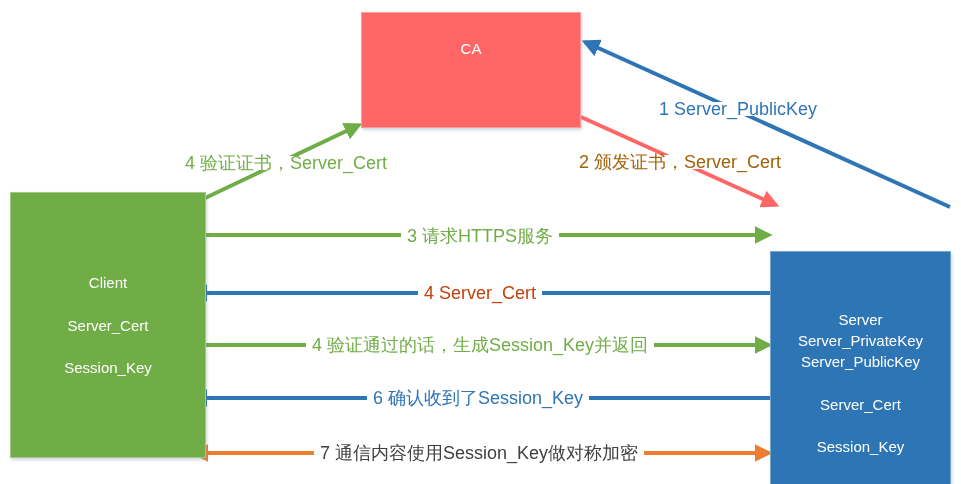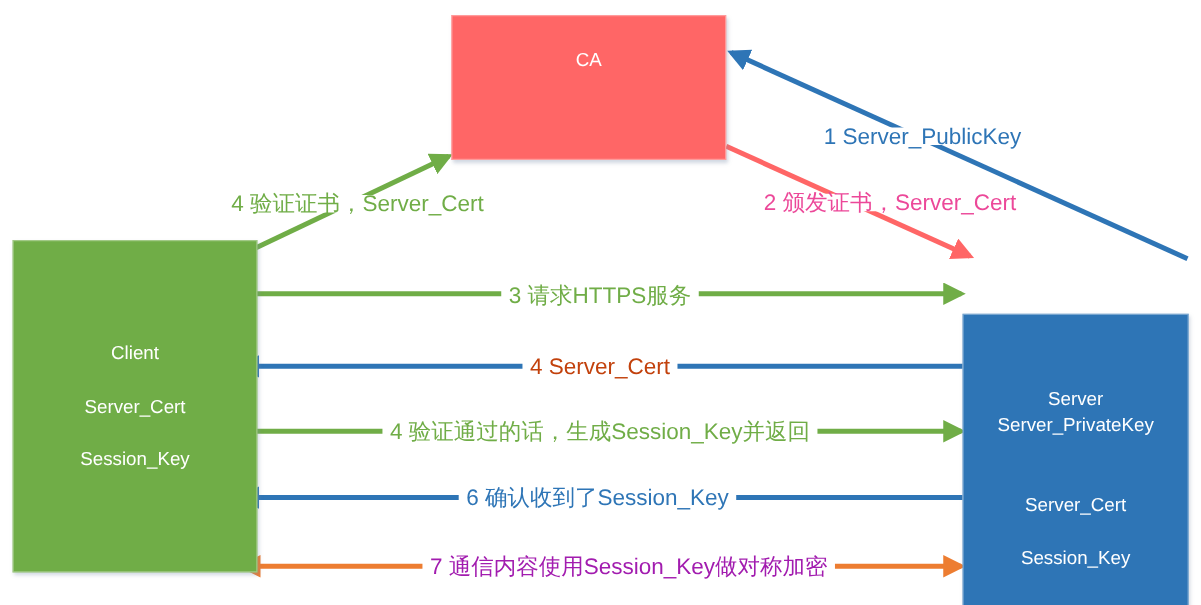--- a/index.html
+++ b/index.html
@@ -58,24 +58,25 @@
 
 <div class="box" id="client-box" style="background: rgb(112, 173, 71);">
   <div class="line" style="top:80px">Client</div>
   <div class="line" style="top:123px">Server_Cert</div>
   <div class="line" style="top:165px">Session_Key</div>
 </div>
 
 <div class="box" id="server-box" style="background: rgb(46, 117, 182); margin-top: 44px;">
   <div class="line" style="top:58px">Server</div>
   <div class="line" style="top:79px">Server_PrivateKey</div>
+  <div class="line" style="top:100px">Server_PublicKey</div>
   <div class="line" style="top:143px">Server_Cert</div>
   <div class="line" style="top:185px">Session_Key</div>
 </div>
 
 <div class="lbl step-lbl" style="left: 738px; top: 109px; color: rgb(46, 117, 182);">1 Server_PublicKey</div>
-<div class="lbl step-lbl" style="left: 712px; top: 162px; color: #ec4899;">2 颁发证书，Server_Cert</div>
+<div class="lbl step-lbl" style="left: 680px; top: 162px; color: #a16207;">2 颁发证书，Server_Cert</div>
 <div class="lbl step-lbl" style="left: 480px; top: 236px; color: rgb(112, 173, 71); text-align: right;">3 请求HTTPS服务</div>
 <div class="lbl step-lbl" style="left: 270px; top: 163px; color: rgb(112, 173, 71); margin-left: 16px;">4 验证证书，Server_Cert</div>
 <div class="lbl step-lbl" style="left: 480px; top: 293px; color: #c2410c;">4 Server_Cert</div>
 <div class="lbl step-lbl" style="left: 480px; top: 345px; color: rgb(112, 173, 71);">4 验证通过的话，生成Session_Key并返回</div>
 <div class="lbl step-lbl" style="left: 478px; top: 398px; color: rgb(46, 117, 182); text-align: center;">6 确认收到了Session_Key</div>
-<div class="lbl step-lbl" style="left: 479px; top: 453px; color: #a21caf; margin-left: 24px;">7 通信内容使用Session_Key做对称加密</div>
+<div class="lbl step-lbl" style="left: 479px; top: 453px; color: #404040;">7 通信内容使用Session_Key做对称加密</div>
 
 </body></html>

